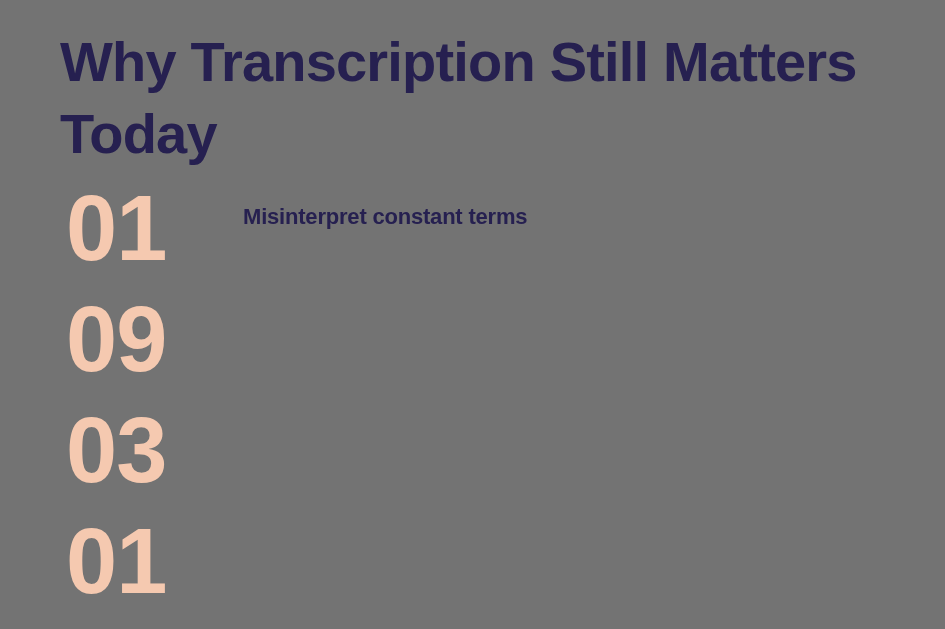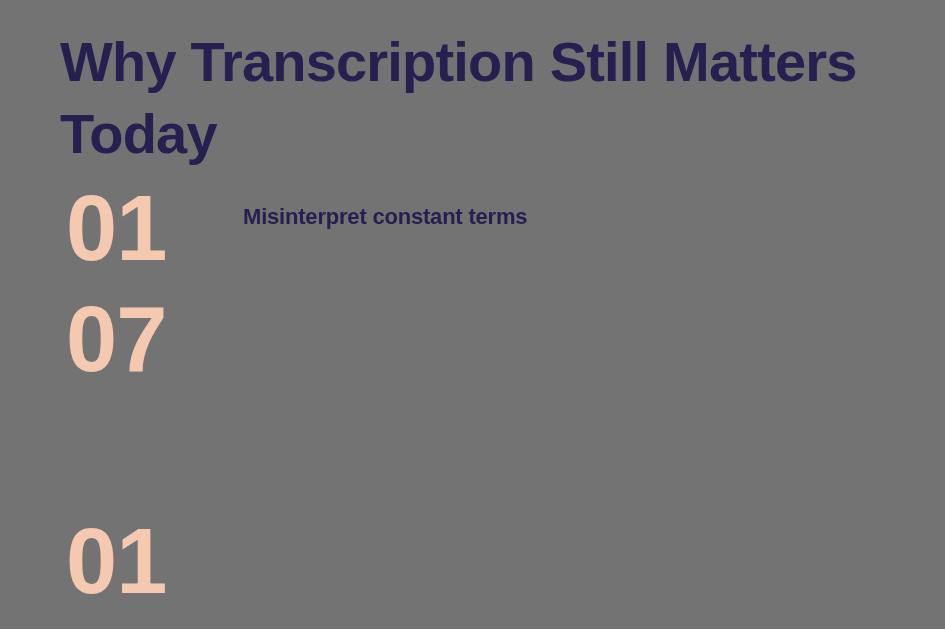--- a/index.html
+++ b/index.html
@@ -87,24 +87,25 @@
   <h1 id="page-title">Why Transcription Still Matters Today</h1>
 
   <ul id="reason-list">
 
     <li class="reason-item">
       <span class="reason-number">01</span>
       <span class="reason-label">Misinterpret constant terms</span>
     </li>
 
     <li class="reason-item">
-      <span class="reason-number">07</span>
+      <span class="reason-number">09</span>
     </li>
 
     <li class="reason-item">
+      <span class="reason-number">03</span>
     </li>
 
     <li class="reason-item">
       <span class="reason-number">01</span>
     </li>
 
   </ul>
 
 </div>
 

